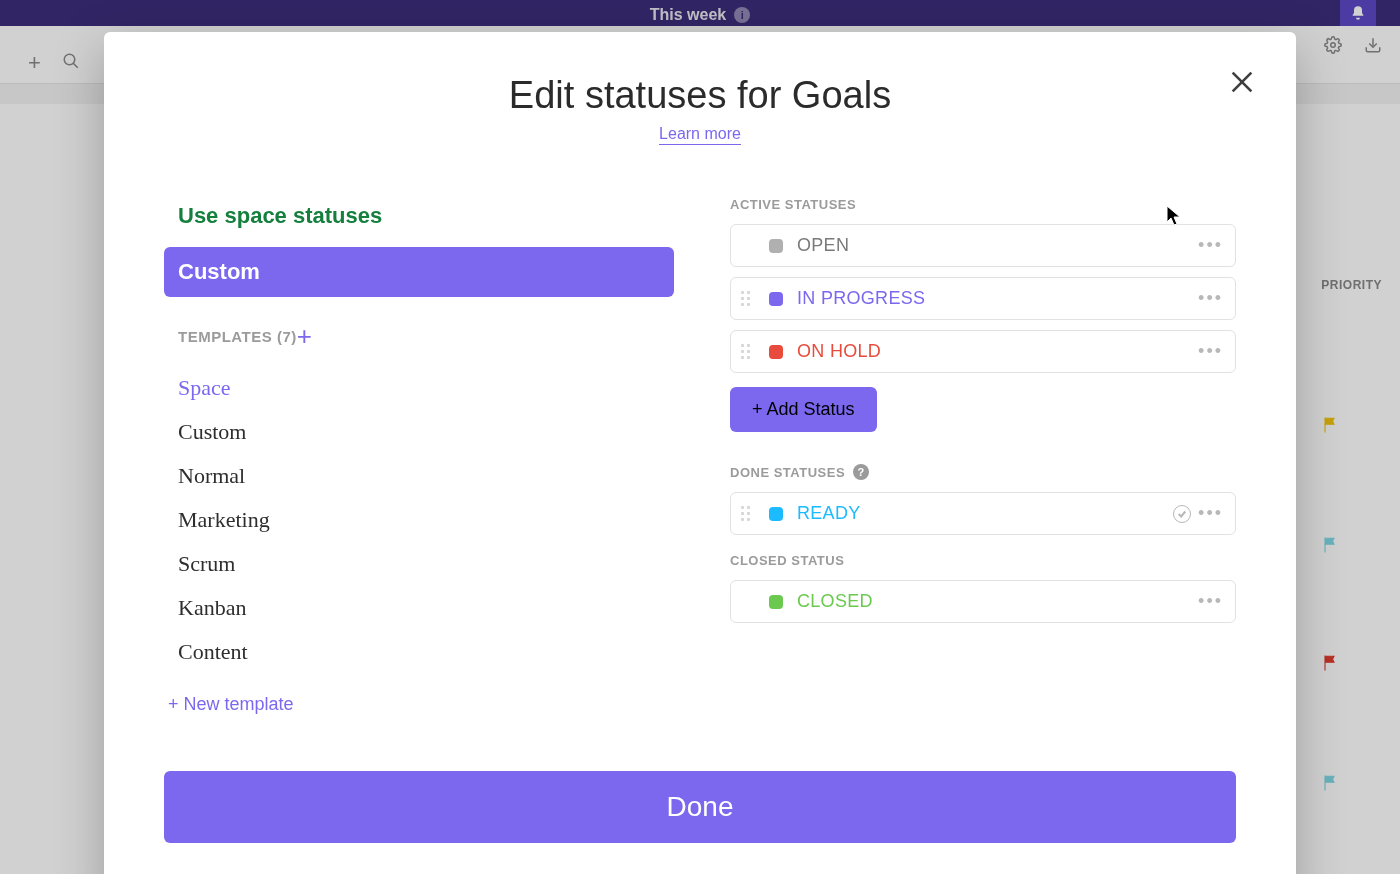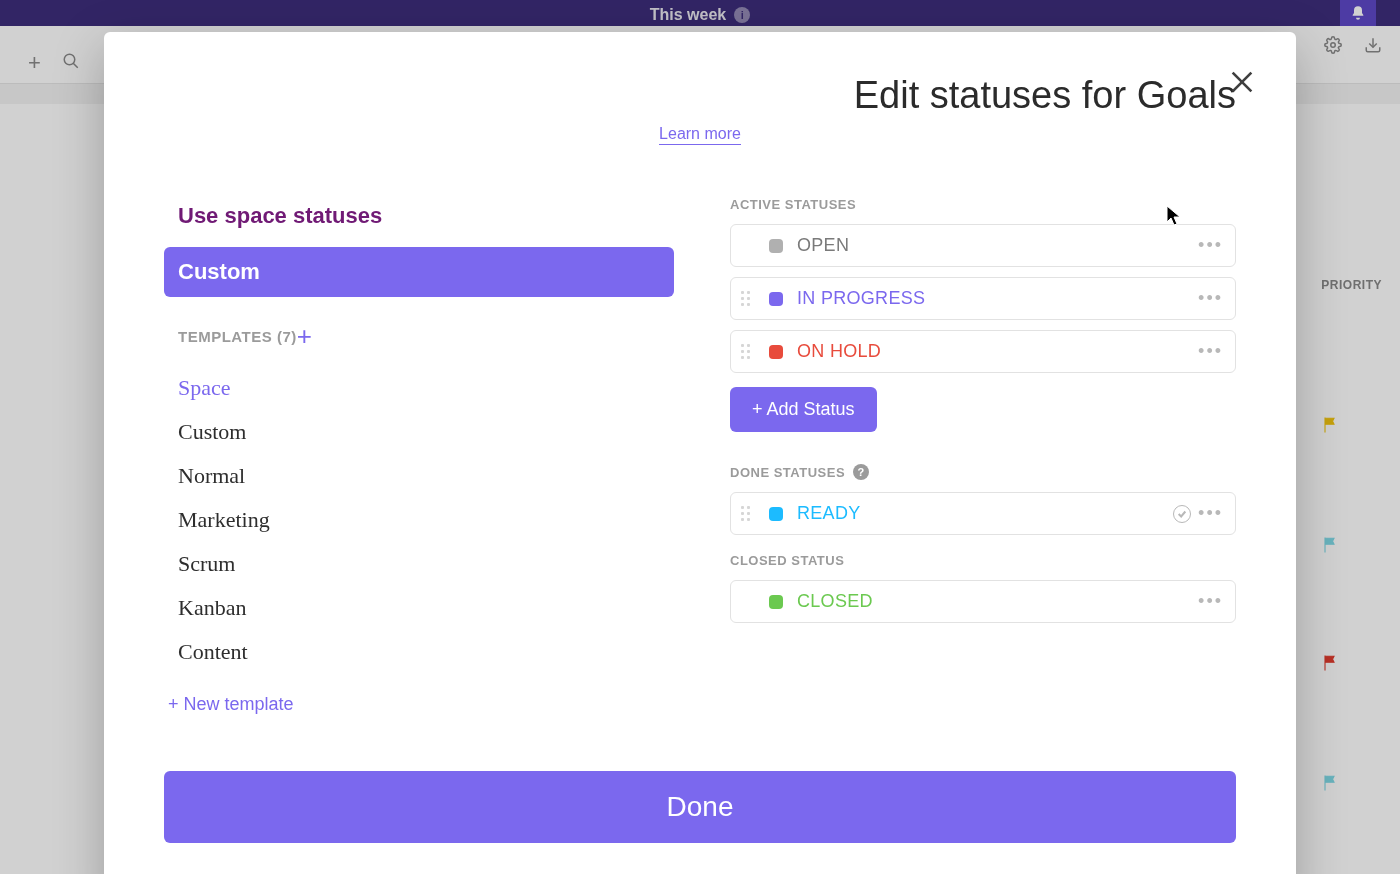--- a/index.html
+++ b/index.html
@@ -39,29 +39,29 @@
     display:flex; align-items:flex-start; justify-content:center; padding-top:32px;
   }
   .modal {
     width:1192px; background:#fff; border-radius:6px; position:relative;
     padding:42px 60px 60px 60px; box-shadow:0 16px 50px rgba(0,0,0,.25);
   }
   .modal-close {
     position:absolute; top:30px; right:34px; width:40px;height:40px; display:flex;align-items:center;justify-content:center; cursor:pointer; color:#555;
   }
   .modal-close svg{width:28px;height:28px;stroke:#3e3e3e;stroke-width:2.2;}
-  .modal-title { text-align:right; font-size:38px; font-weight:500; color:#2b2b2b;}
+  .modal-title { text-align:center; font-size:38px; font-weight:500; color:#2b2b2b;}
   .modal-learn { text-align:center; margin-top:8px;}
   .modal-learn a{ color:#7b68ee; font-size:16px; text-decoration:none; border-bottom:1px solid #7b68ee; padding-bottom:2px;}
 
   .modal-body { display:flex; gap:56px; margin-top:54px;}
   .left-col { width:510px;}
   .right-col{ flex:1;}
 
-  .use-space { font-size:22px; font-weight:600; color:#701a75; padding:6px 14px;}
+  .use-space { font-size:22px; font-weight:600; color:#15803d; padding:6px 14px;}
   .custom-active{
     background:#7b68ee; color:#fff; font-size:22px; font-weight:600;
     padding:12px 14px; border-radius:6px; margin-top:12px;
   }
   .templates-header{
     display:flex; align-items:center; 
     font-size:15px; color:#9b9b9b; font-weight:600; letter-spacing:.5px;
     margin-top:24px; padding:0 14px;
   }
   .templates-header .plus{ color:#7b68ee; font-size:26px; font-weight:500;}
@@ -80,21 +80,21 @@
   }
   .drag-handle{ width:14px; display:grid; grid-template-columns:repeat(2,3px); grid-auto-rows:3px; gap:3px;}
   .drag-handle span{ background:#d6d6d6; border-radius:1px;}
   .swatch{ width:14px;height:14px;border-radius:4px; flex-shrink:0;}
   .status-name{ font-size:18px; font-weight:500; letter-spacing:.3px;}
   .row-more{ position:absolute; right:12px; color:#b8b8b8; font-size:18px; letter-spacing:2px; cursor:pointer;}
   .row-check{ position:absolute; right:44px; width:18px;height:18px;border:1.6px solid #b8b8b8;border-radius:50%; display:flex;align-items:center;justify-content:center;}
   .row-check svg{width:10px;height:10px;stroke:#b8b8b8;stroke-width:2.4;fill:none;}
 
   .add-status-btn{
-    background:#7b68ee; color:#ffffff; font-size:18px; padding:12px 22px; border:none; border-radius:6px; cursor:pointer; margin-top:4px; margin-bottom:32px;
+    background:#7b68ee; color:#000000; font-size:18px; padding:12px 22px; border:none; border-radius:6px; cursor:pointer; margin-top:4px; margin-bottom:32px;
   }
 
   .done-btn{
     display:block; width:100%; background:#7b68ee; color:#fff; border:none; border-radius:6px;
     font-size:28px; padding:20px 0; margin-top:56px; cursor:pointer;
   }
 
   .cursor-arrow{
     position:absolute; width:16px;height:22px; pointer-events:none;
   }

